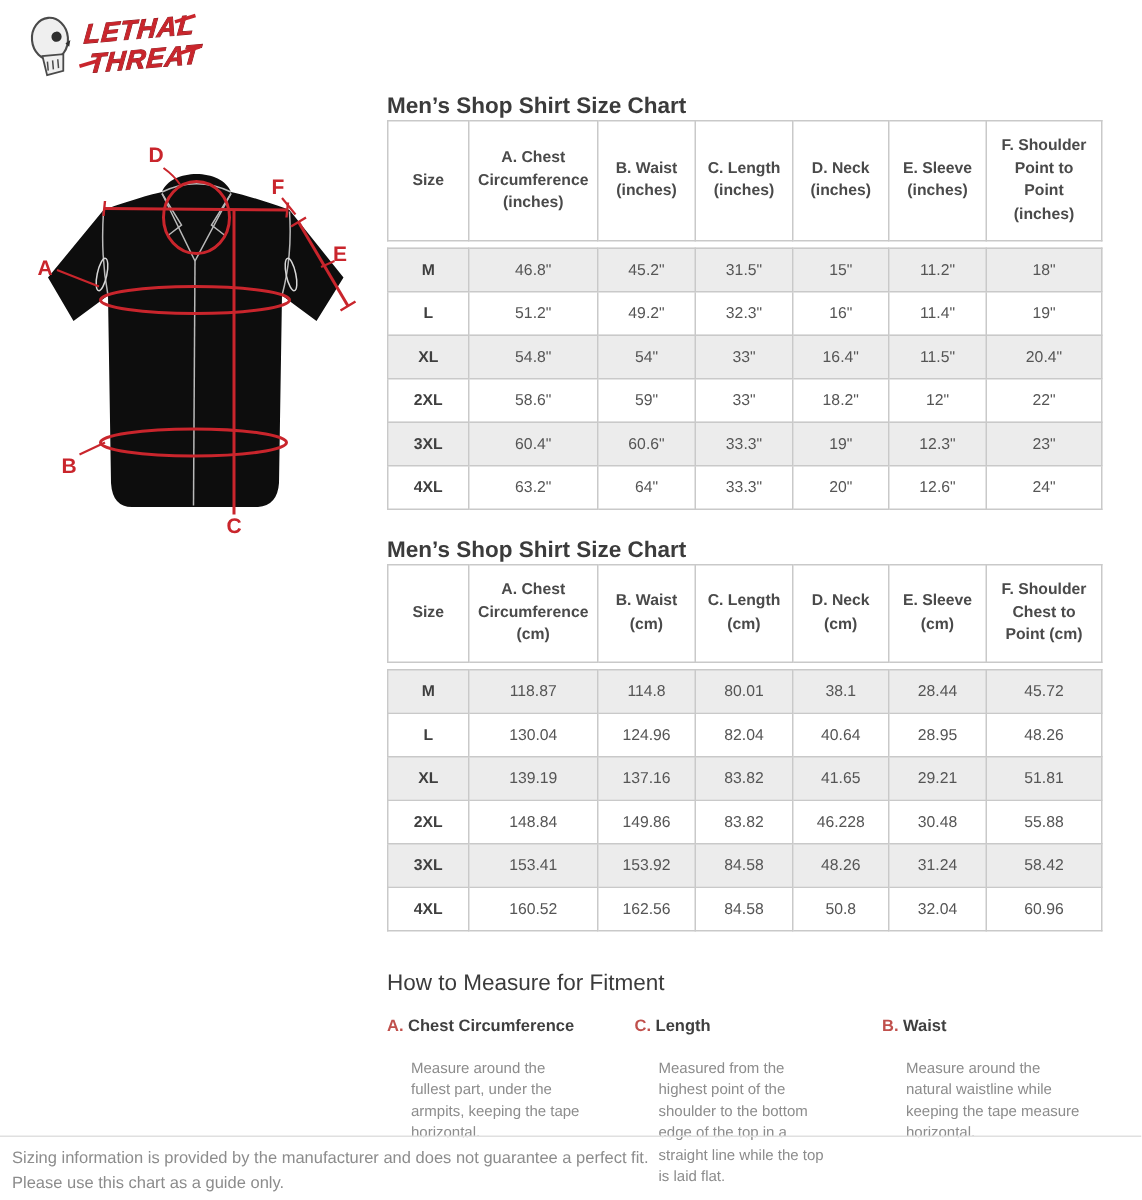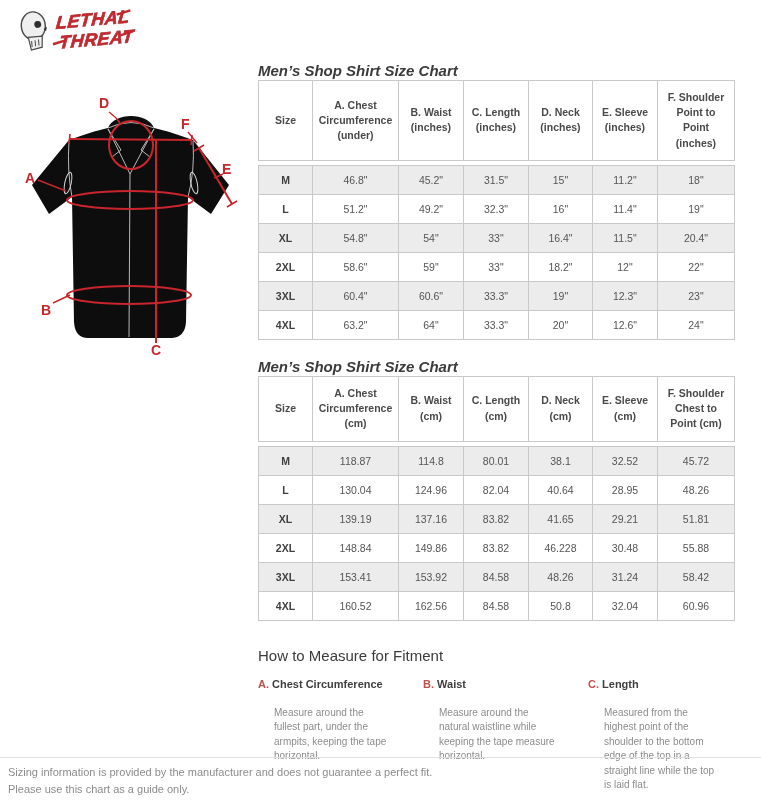--- a/index.html
+++ b/index.html
@@ -7,21 +7,21 @@
   body {
     width:761px; height:800px; position:relative; background:#ffffff;
     font-family:"Liberation Sans", sans-serif; color:#4a4a4a;
     overflow:hidden;
   }
   .logo { position:absolute; left:18px; top:4px; }
   .shirt-diagram { position:absolute; left:8px; top:86px; }
 
   .content { position:absolute; left:258px; top:62px; width:472px; }
 
-  .chart-title { font-size:15px; font-weight:bold; color:#3b3b3b; margin:0; line-height:1.2;font-style:italic; }
+  .chart-title { font-size:15px; font-weight:bold; color:#3b3b3b; margin:0; line-height:1.2; }
   .chart-subtitle { font-size:11px; color:#9a9a9a; margin:2px 0 10px 0; }
 
   table.size-table { border-collapse:collapse; width:470px; table-layout:fixed; }
   table.size-table th, table.size-table tbody.rows td {
     border:1px solid #c9c9c9; text-align:center; vertical-align:middle;
   }
   table.size-table th {
     font-size:10.5px; font-weight:bold; color:#4a4a4a; background:#fff;
     padding:9px 4px; line-height:1.45;
   }
@@ -127,21 +127,21 @@
         <col style="width:86px">
         <col style="width:65px">
       <col style="width:65px">
         <col style="width:64px">
         <col style="width:65px">
         <col style="width:77px">
     </colgroup>
     <thead>
         <tr>
           <th>Size</th>
-          <th>A. Chest Circumference (under)</th>
+          <th>A. Chest Circumference (inches)</th>
           <th>B. Waist (inches)</th>
           <th>C. Length (inches)</th>
           <th>D. Neck (inches)</th>
           <th>E. Sleeve (inches)</th>
           <th>F. Shoulder Point to Point (inches)</th>
         </tr>
       </thead>
     <tbody class="gap">
         <tr>
           <td colspan="7"></td>
@@ -234,21 +234,21 @@
           <td colspan="7"></td>
         </tr>
       </tbody>
     <tbody class="rows">
         <tr>
           <td>M</td>
           <td>118.87</td>
           <td>114.8</td>
           <td>80.01</td>
           <td>38.1</td>
-          <td>32.52</td>
+          <td>28.44</td>
           <td>45.72</td>
         </tr>
         <tr>
           <td>L</td>
           <td>130.04</td>
           <td>124.96</td>
           <td>82.04</td>
           <td>40.64</td>
           <td>28.95</td>
           <td>48.26</td>
@@ -292,26 +292,26 @@
       </tbody>
   </table>
 
   <h2 class="measure-title">How to Measure for Fitment</h2>
   <div class="measure-grid">
     <div class="measure-item">
       <h4><span class="letter">A.</span><span> Chest Circumference</span></h4>
       <p>Measure around the fullest part, under the armpits, keeping the tape horizontal.</p>
     </div>
     <div class="measure-item">
+      <h4><span class="letter">C.</span><span> Length</span></h4>
+      <p>Measured from the highest point of the shoulder to the bottom edge of the top in a straight line while the top is laid flat.</p>
+    </div>
+    <div class="measure-item">
       <h4><span class="letter">B.</span><span> Waist</span></h4>
       <p>Measure around the natural waistline while keeping the tape measure horizontal.</p>
-    </div>
-    <div class="measure-item">
-      <h4><span class="letter">C.</span><span> Length</span></h4>
-      <p>Measured from the highest point of the shoulder to the bottom edge of the top in a straight line while the top is laid flat.</p>
     </div>
 
   </div>
 </div>
 
 <div class="footer-rule"></div>
 <div class="footer-text">
   <div>Sizing information is provided by the manufacturer and does not guarantee a perfect fit.</div>
   <div>Please use this chart as a guide only.</div>
 </div>

